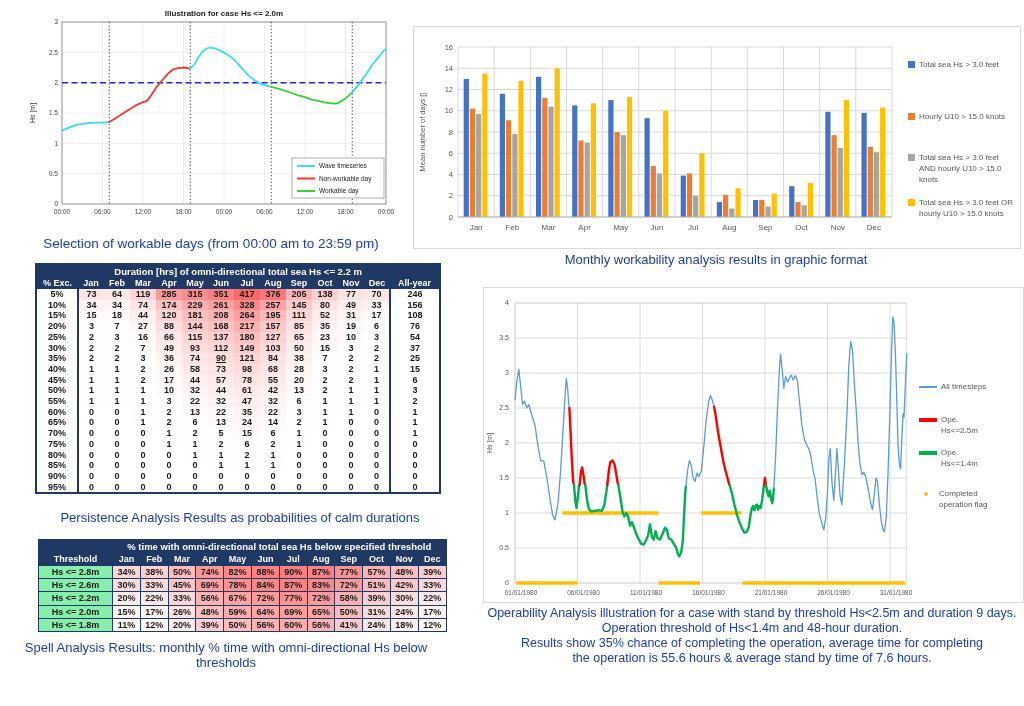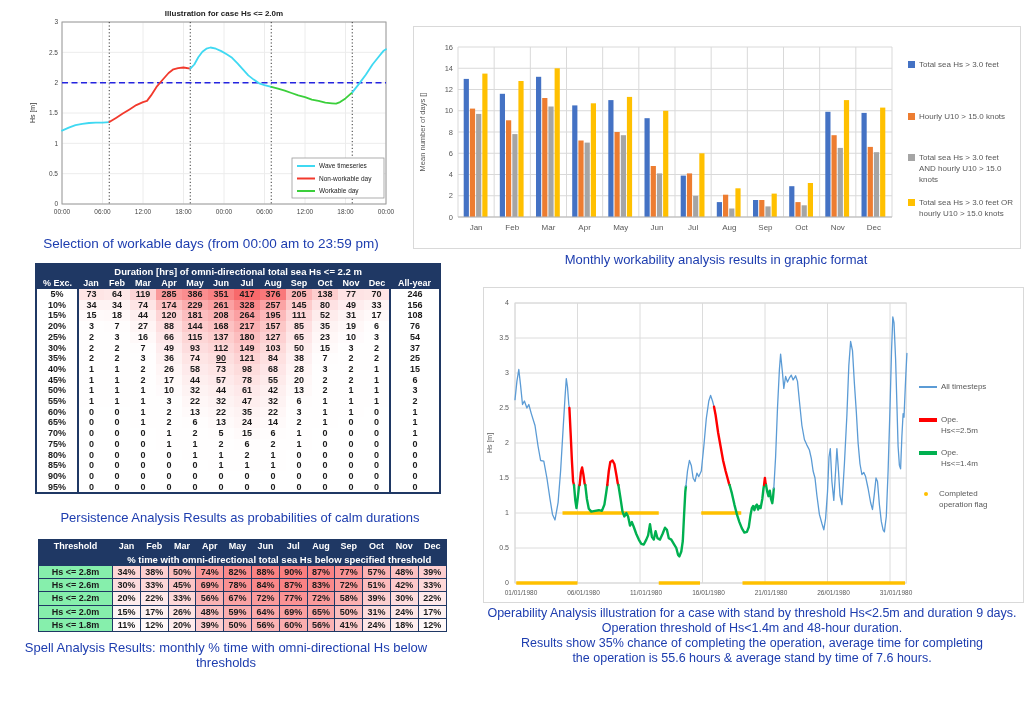--- a/index.html
+++ b/index.html
@@ -257,21 +257,21 @@
             <th>All-year</th>
           </tr>
       </thead>
       <tbody id="persistBody">
           <tr>
             <td class="plabel">5%</td>
             <td style="background: rgba(248, 105, 107, 0.176);">73</td>
             <td style="background: rgba(248, 105, 107, 0.153);">64</td>
             <td style="background: rgba(248, 105, 107, 0.286);">119</td>
             <td style="background: rgba(248, 105, 107, 0.682);">285</td>
-            <td style="background: rgba(248, 105, 107, 0.757);">386</td>
+            <td style="background: rgba(248, 105, 107, 0.757);">315</td>
             <td style="background: rgba(248, 105, 107, 0.843);">351</td>
             <td style="background: rgb(248, 105, 107);">417</td>
             <td style="background: rgba(248, 105, 107, 0.9);">376</td>
             <td style="background: rgba(248, 105, 107, 0.49);">205</td>
             <td style="background: rgba(248, 105, 107, 0.33);">138</td>
             <td style="background: rgba(248, 105, 107, 0.184);">77</td>
             <td style="background: rgba(248, 105, 107, 0.17);">70</td>
             <td class="pall">246</td>
           </tr>
           <tr>
@@ -578,38 +578,38 @@
           <col style="width: 27.8px;">
           <col style="width: 27.8px;">
           <col style="width: 27.8px;">
           <col style="width: 27.8px;">
           <col style="width: 27.8px;">
           <col style="width: 27.8px;">
           <col style="width: 27.8px;">
           <col style="width: 27.8px;">
         </colgroup>
       <thead>
+        <tr>
+            <th></th>
+            <th colspan="12" style="font-size:9.5px;">% time with omni-directional total sea Hs below specified threshold</th>
+          </tr>
         <tr id="spellHeadRow">
             <th>Threshold</th>
             <th>Jan</th>
             <th>Feb</th>
             <th>Mar</th>
             <th>Apr</th>
             <th>May</th>
             <th>Jun</th>
             <th>Jul</th>
             <th>Aug</th>
             <th>Sep</th>
             <th>Oct</th>
             <th>Nov</th>
             <th>Dec</th>
-          </tr>
-        <tr>
-            <th></th>
-            <th colspan="12" style="font-size:9.5px;">% time with omni-directional total sea Hs below specified threshold</th>
           </tr>
       </thead>
       <tbody id="spellBody">
           <tr>
             <td class="slabel">Hs &lt;= 2.8m</td>
             <td style="background: rgba(248, 105, 107, 0.275);">34%</td>
             <td style="background: rgba(248, 105, 107, 0.318);">38%</td>
             <td style="background: rgba(248, 105, 107, 0.443);">50%</td>
             <td style="background: rgba(248, 105, 107, 0.694);">74%</td>
             <td style="background: rgba(248, 105, 107, 0.78);">82%</td>

